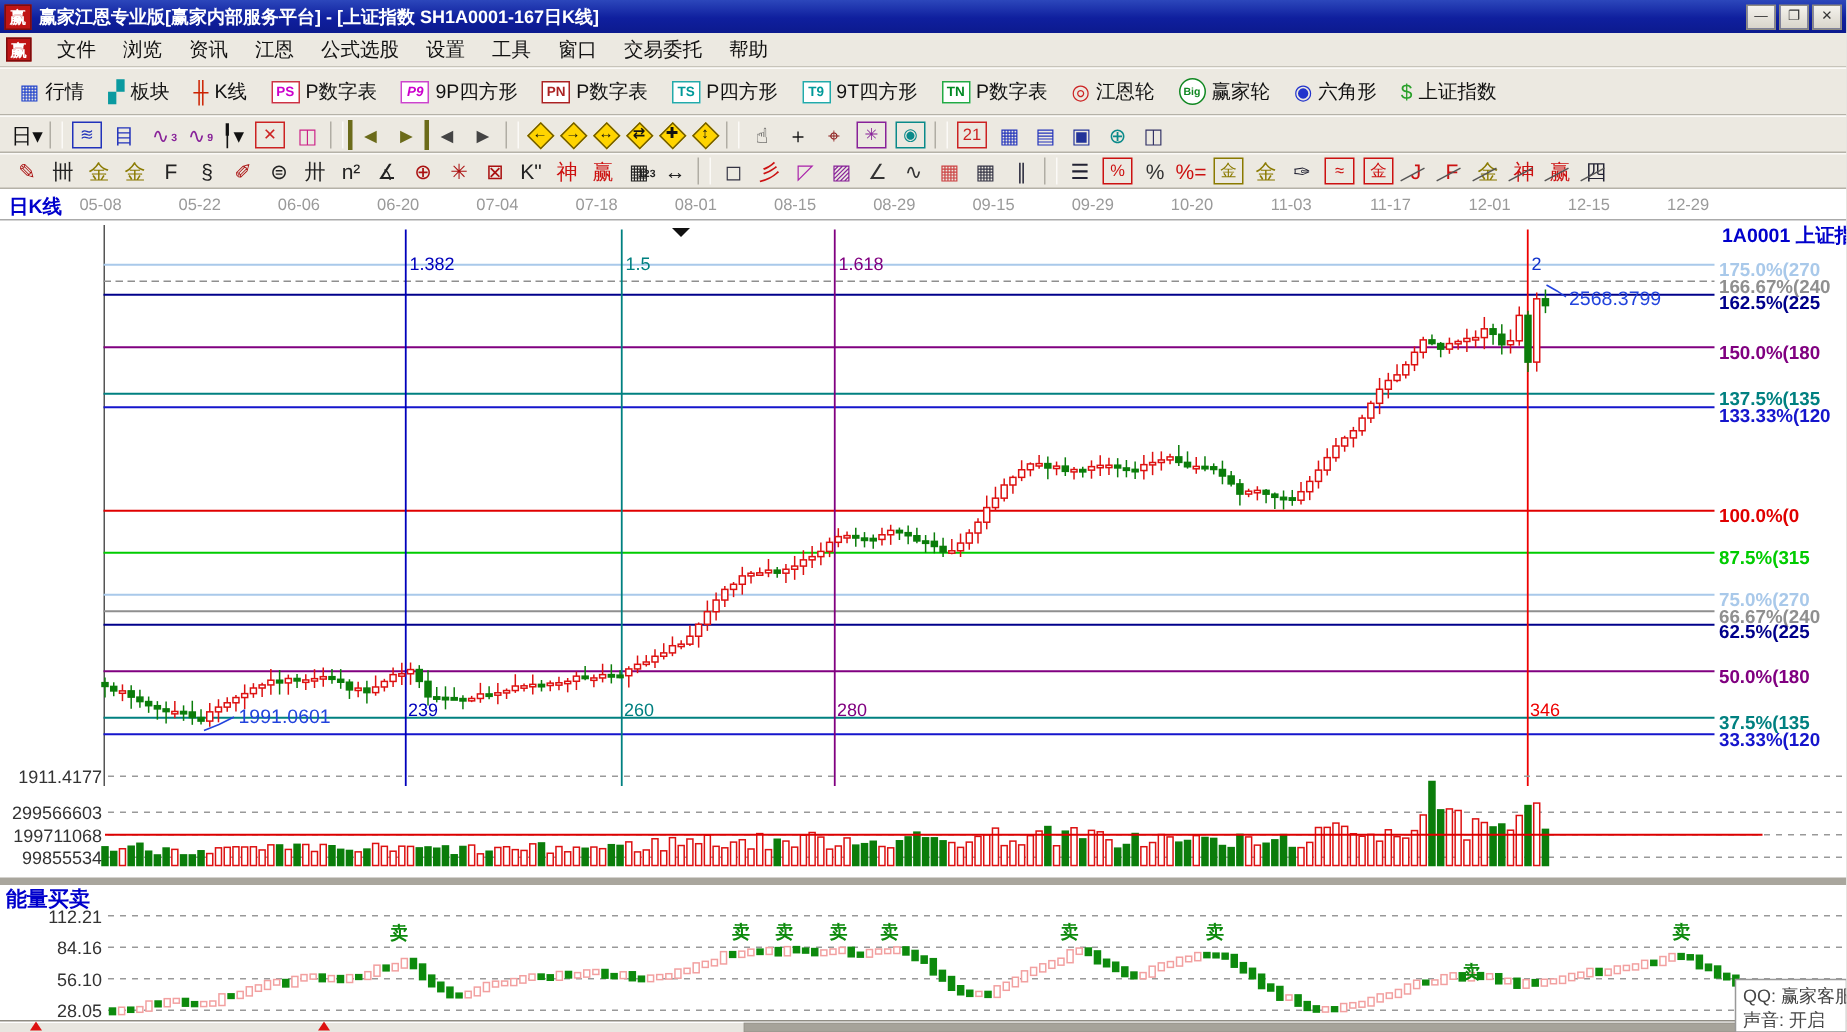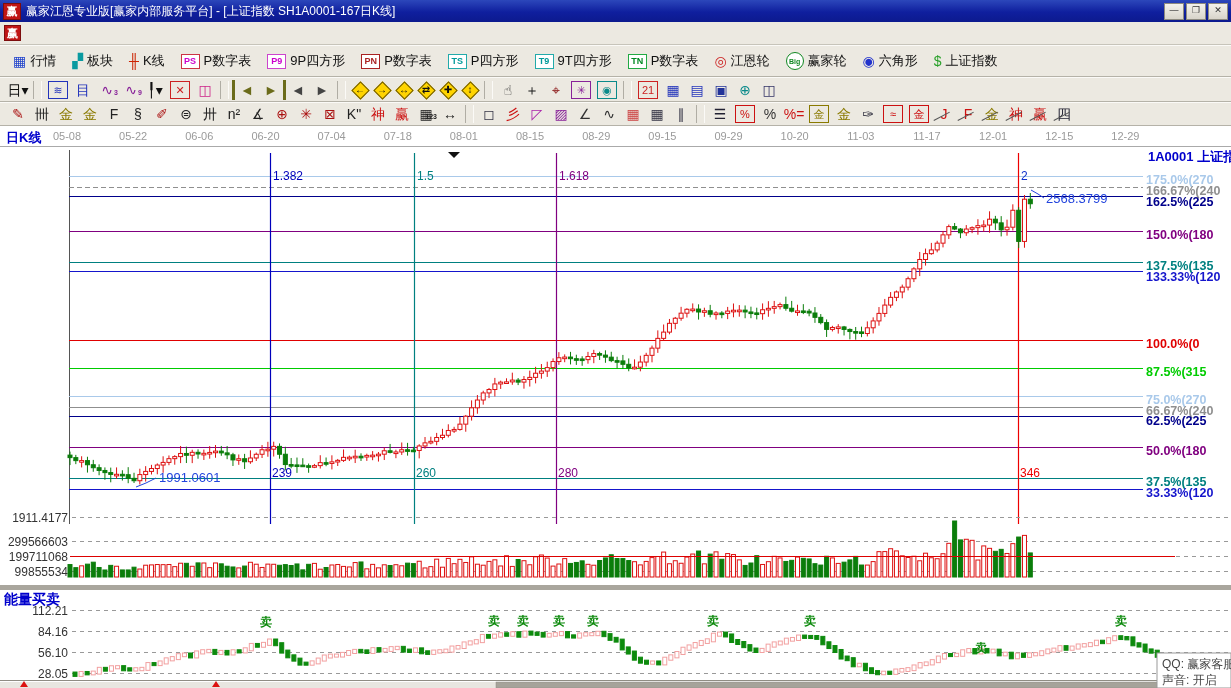--- a/index.html
+++ b/index.html
@@ -2,21 +2,21 @@
 <html><head>
 <meta charset="utf-8">
 <style>
   html,body{margin:0;padding:0;background:#d4d0c8;font-family:"Liberation Sans","DejaVu Sans",sans-serif;}
   #app{position:relative;width:1231px;height:688px;overflow:hidden;background:#fff;}
   
   .titlebar{position:absolute;left:0;top:0;width:1231px;height:22px;
     background:linear-gradient(180deg,#2c47bb,#0f1f9e 55%,#0c1a8e);display:flex;align-items:center;gap:5px;padding-left:3px;box-sizing:border-box;}
   .logo{display:inline-flex;align-items:center;justify-content:center;width:16px;height:15px;background:#c01515;color:#fff;
     font-size:11px;font-weight:bold;border:1px solid #7d0d0d;}
-  .titletext{color:#fff;font-size:12px;font-weight:normal;letter-spacing:0;white-space:nowrap;}
+  .titletext{color:#fff;font-size:12px;font-weight:bold;letter-spacing:0;white-space:nowrap;}
   .winbtns{position:absolute;right:3px;top:3px;display:flex;gap:2px;}
   .winbtn{width:18px;height:15px;background:linear-gradient(#f4f2ec,#d8d4ca);border:1px solid #8d8a80;
     font-size:9px;line-height:13px;text-align:center;color:#333;}
   
   .menubar{position:absolute;left:0;top:22px;width:1231px;height:23px;background:#ece9e1;border-bottom:1px solid #c7c4ba;
     display:flex;align-items:center;gap:0;padding-left:4px;box-sizing:border-box;}
   .menubar .logo{margin-right:8px;}
   .menuitem{font-size:13px;color:#111;padding:2px 9px;white-space:nowrap;}
   
   .toolbar{position:absolute;left:0;width:1231px;background:#ece9e1;display:flex;align-items:center;box-sizing:border-box;
@@ -49,40 +49,52 @@
     <span class="logo">赢</span>
     <span class="titletext">赢家江恩专业版[赢家内部服务平台] - [上证指数  SH1A0001-167日K线]</span>
     <span class="winbtns" id="winbtns">
         <span class="winbtn">—</span>
         <span class="winbtn">❐</span>
         <span class="winbtn">✕</span>
       </span>
   </div>
   <div class="menubar">
     <span class="logo" style="width:15px;height:14px;">赢</span>
+    <span id="menuitems" style="display:flex;">
+        <span class="menuitem">文件</span>
+        <span class="menuitem">浏览</span>
+        <span class="menuitem">资讯</span>
+        <span class="menuitem">江恩</span>
+        <span class="menuitem">公式选股</span>
+        <span class="menuitem">设置</span>
+        <span class="menuitem">工具</span>
+        <span class="menuitem">窗口</span>
+        <span class="menuitem">交易委托</span>
+        <span class="menuitem">帮助</span>
+      </span>
   </div>
   <div class="toolbar t1" id="toolbar1">
       <span class="tb1item">
         <span class="tbglyph" style="color: rgb(34, 68, 204);">▦</span>
         <span>行情</span>
       </span>
       <span class="tb1item">
         <span class="tbglyph" style="color: rgb(10, 154, 160);">▞</span>
         <span>板块</span>
       </span>
       <span class="tb1item">
         <span class="tbglyph" style="color: rgb(204, 34, 0);">╫</span>
         <span>K线</span>
       </span>
       <span class="tb1item">
         <span class="badge" style="color: rgb(204, 0, 204); border: 1px solid rgb(204, 51, 68);">PS</span>
         <span>P数字表</span>
       </span>
       <span class="tb1item">
-        <span class="badge" style="color: rgb(204, 0, 204); border: 1px solid rgb(204, 68, 204);">P9</span>
+        <span class="badge" style="color: rgb(204, 0, 204); border: 1px solid rgb(204, 68, 204); font-style: italic;">P9</span>
         <span>9P四方形</span>
       </span>
       <span class="tb1item">
         <span class="badge" style="color: rgb(170, 34, 34); border: 1px solid rgb(170, 34, 34);">PN</span>
         <span>P数字表</span>
       </span>
       <span class="tb1item">
         <span class="badge" style="color: rgb(0, 153, 153); border: 1px solid rgb(34, 170, 170);">TS</span>
         <span>P四方形</span>
       </span>

